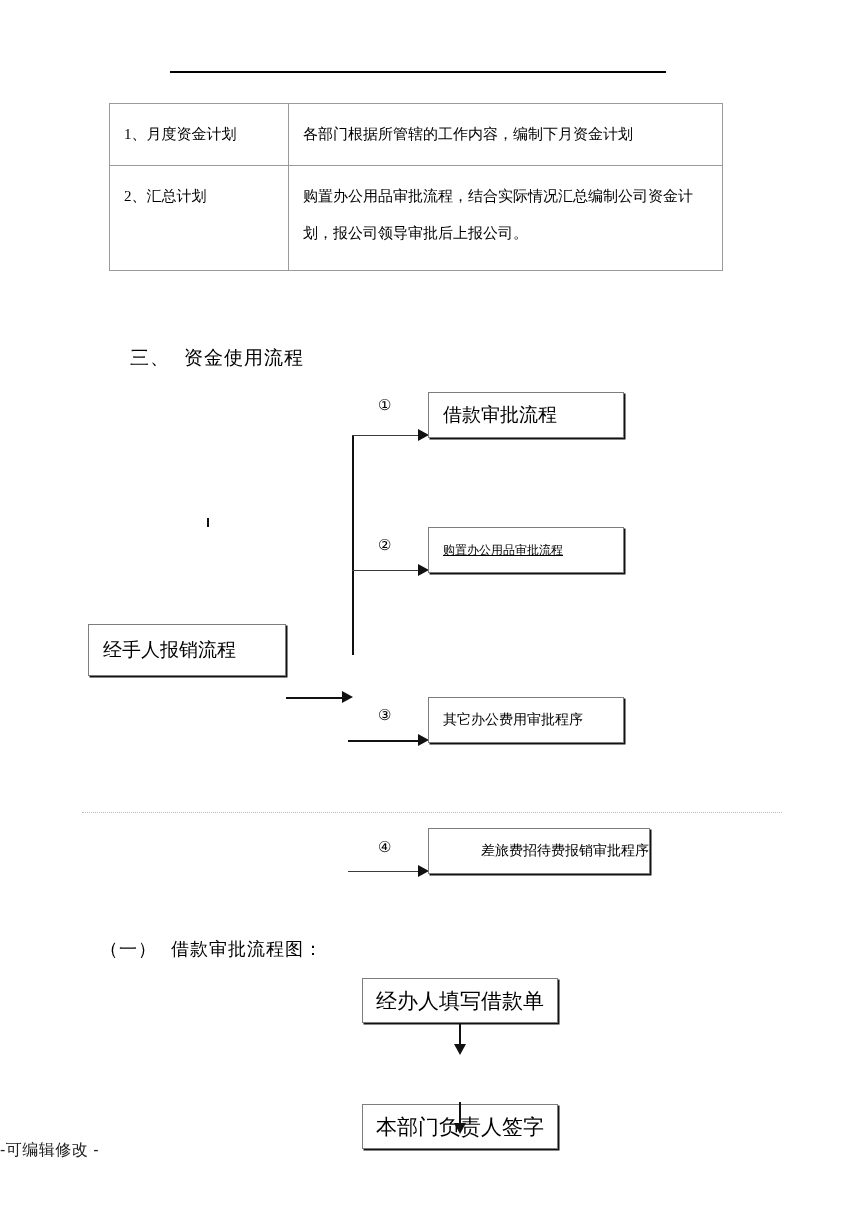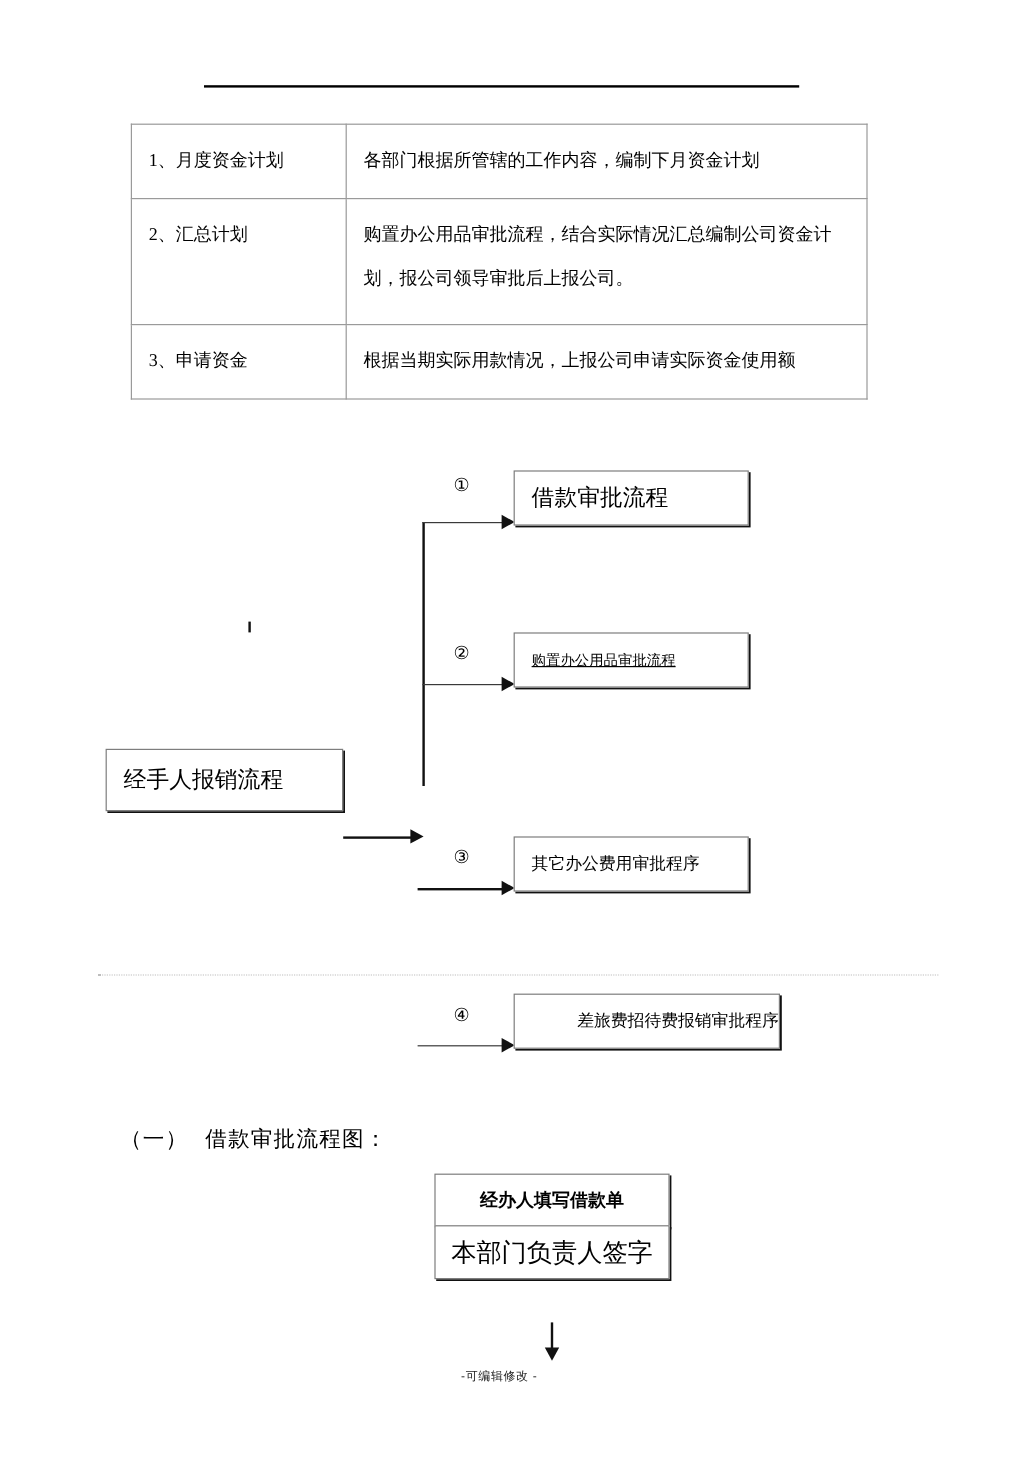--- a/index.html
+++ b/index.html
@@ -89,22 +89,22 @@
   #box-1 span { font-size: 19px; }
   #box-2 { left: 428px; top: 527px; width: 196px; height: 46px; }
   #box-2 span { font-size: 12px; text-decoration: underline; }
   #box-3 { left: 428px; top: 697px; width: 196px; height: 46px; }
   #box-3 span { font-size: 14px; }
   #box-4 { left: 428px; top: 828px; width: 222px; height: 46px; justify-content: flex-end; }
   #box-4 span { font-size: 14px; }
   #box-main { left: 88px; top: 624px; width: 198px; height: 52px; }
   #box-main span { font-size: 19px; }
   #box-a { left: 362px; top: 978px; width: 196px; height: 45px; }
-  #box-a span { font-size: 15px; font-weight: bold; }
-  #box-b { left: 362px; top: 1021px; width: 196px; height: 45px; }
+  #box-a span { font-size: 21px; }
+  #box-b { left: 362px; top: 1104px; width: 196px; height: 45px; }
   #box-b span { font-size: 21px; }
 
   
   .marker {
     position: absolute;
     font-size: 15px;
     line-height: 1;
     color: #000;
   }
   #marker-1 { left: 378px; top: 398px; }
@@ -185,22 +185,22 @@
     height: 9px;
     background: #111;
   }
 
   
   .footer {
     position: absolute;
     left: 0;
     top: 1140px;
     width: 832px;
-    text-align: center;
-    font-size: 10px;
+    text-align: left;
+    font-size: 16px;
     font-family: "Liberation Sans", sans-serif;
     color: #222;
     letter-spacing: 0.5px;
   }
 </style>
 </head>
 <body>
 
 <div id="page">
 
@@ -210,27 +210,26 @@
     <tbody>
         <tr class="r1">
       <td class="c1">1、月度资金计划</td>
       <td class="c2">各部门根据所管辖的工作内容，编制下月资金计划</td>
     </tr>
     <tr class="r2">
       <td class="c1">2、汇总计划</td>
       <td class="c2">购置办公用品审批流程，结合实际情况汇总编制公司资金计
 划，报公司领导审批后上报公司。</td>
     </tr>
-    <tr class="r3">
-      <td class="c1">3、申请资金</td>
-      <td class="c2">根据当期实际用款情况，上报公司申请实际资金使用额</td>
-    </tr>
   </tbody>
     </table>
 
+  <div class="heading" id="heading-3">
+    <span class="num">三、</span><span>资金使用流程</span>
+  </div>
 
   <div class="fbox" id="box-main">
     <span>经手人报销流程</span>
   </div>
 
   <div class="vline thick" id="trunk"></div>
   <div class="hline" id="branch-1"></div>
   <div class="arrow-r" id="arr-1"></div>
   <div class="hline" id="branch-2"></div>
   <div class="arrow-r" id="arr-2"></div>

